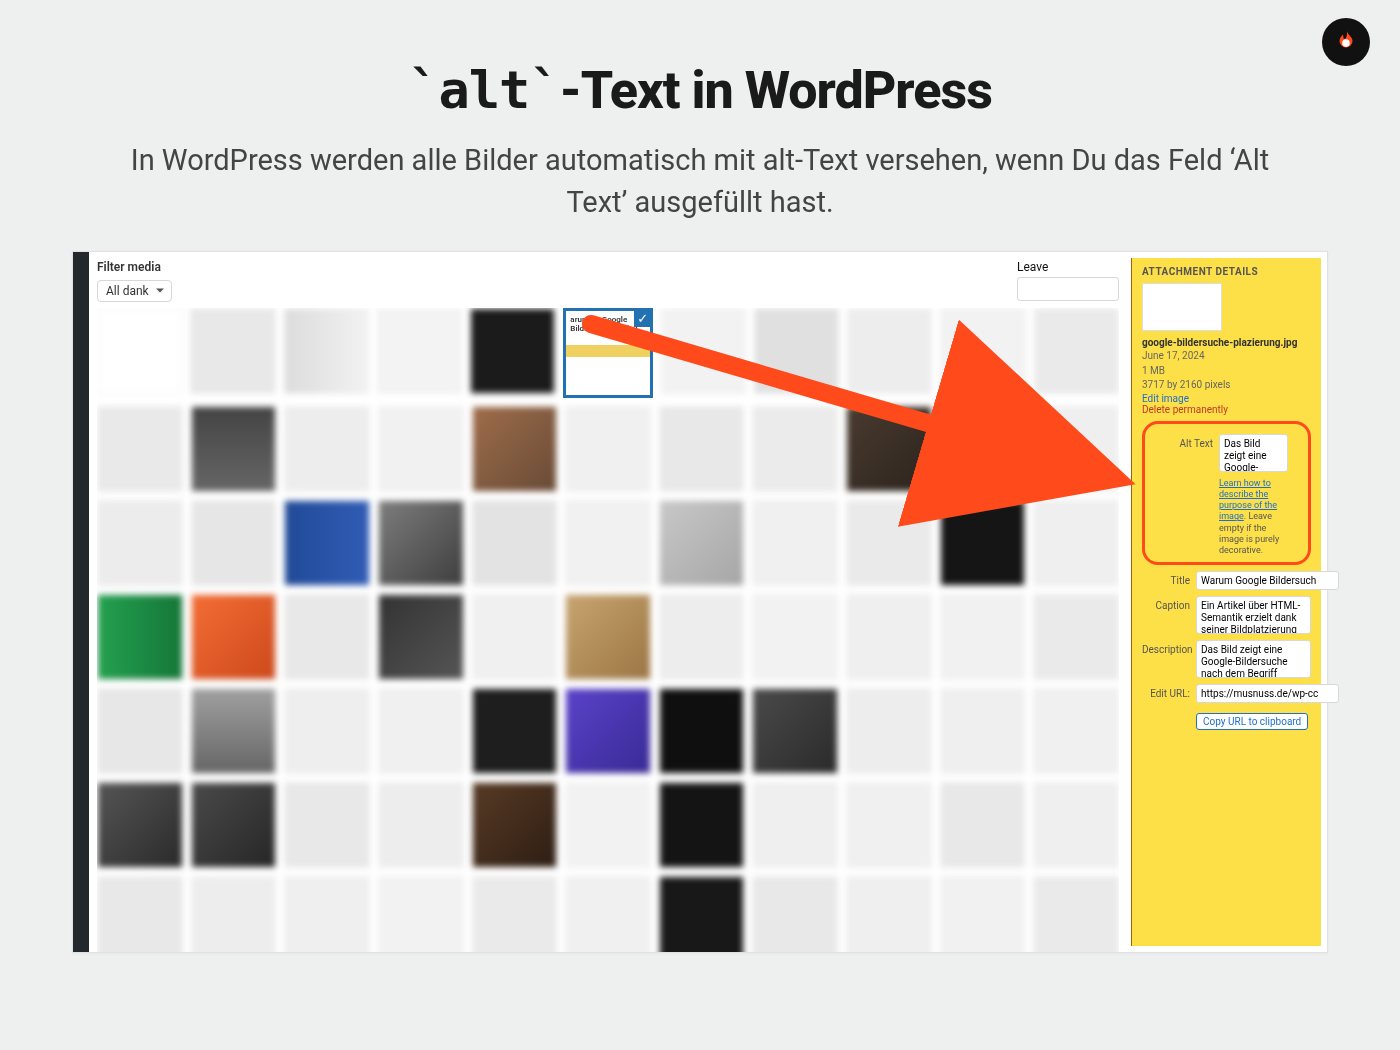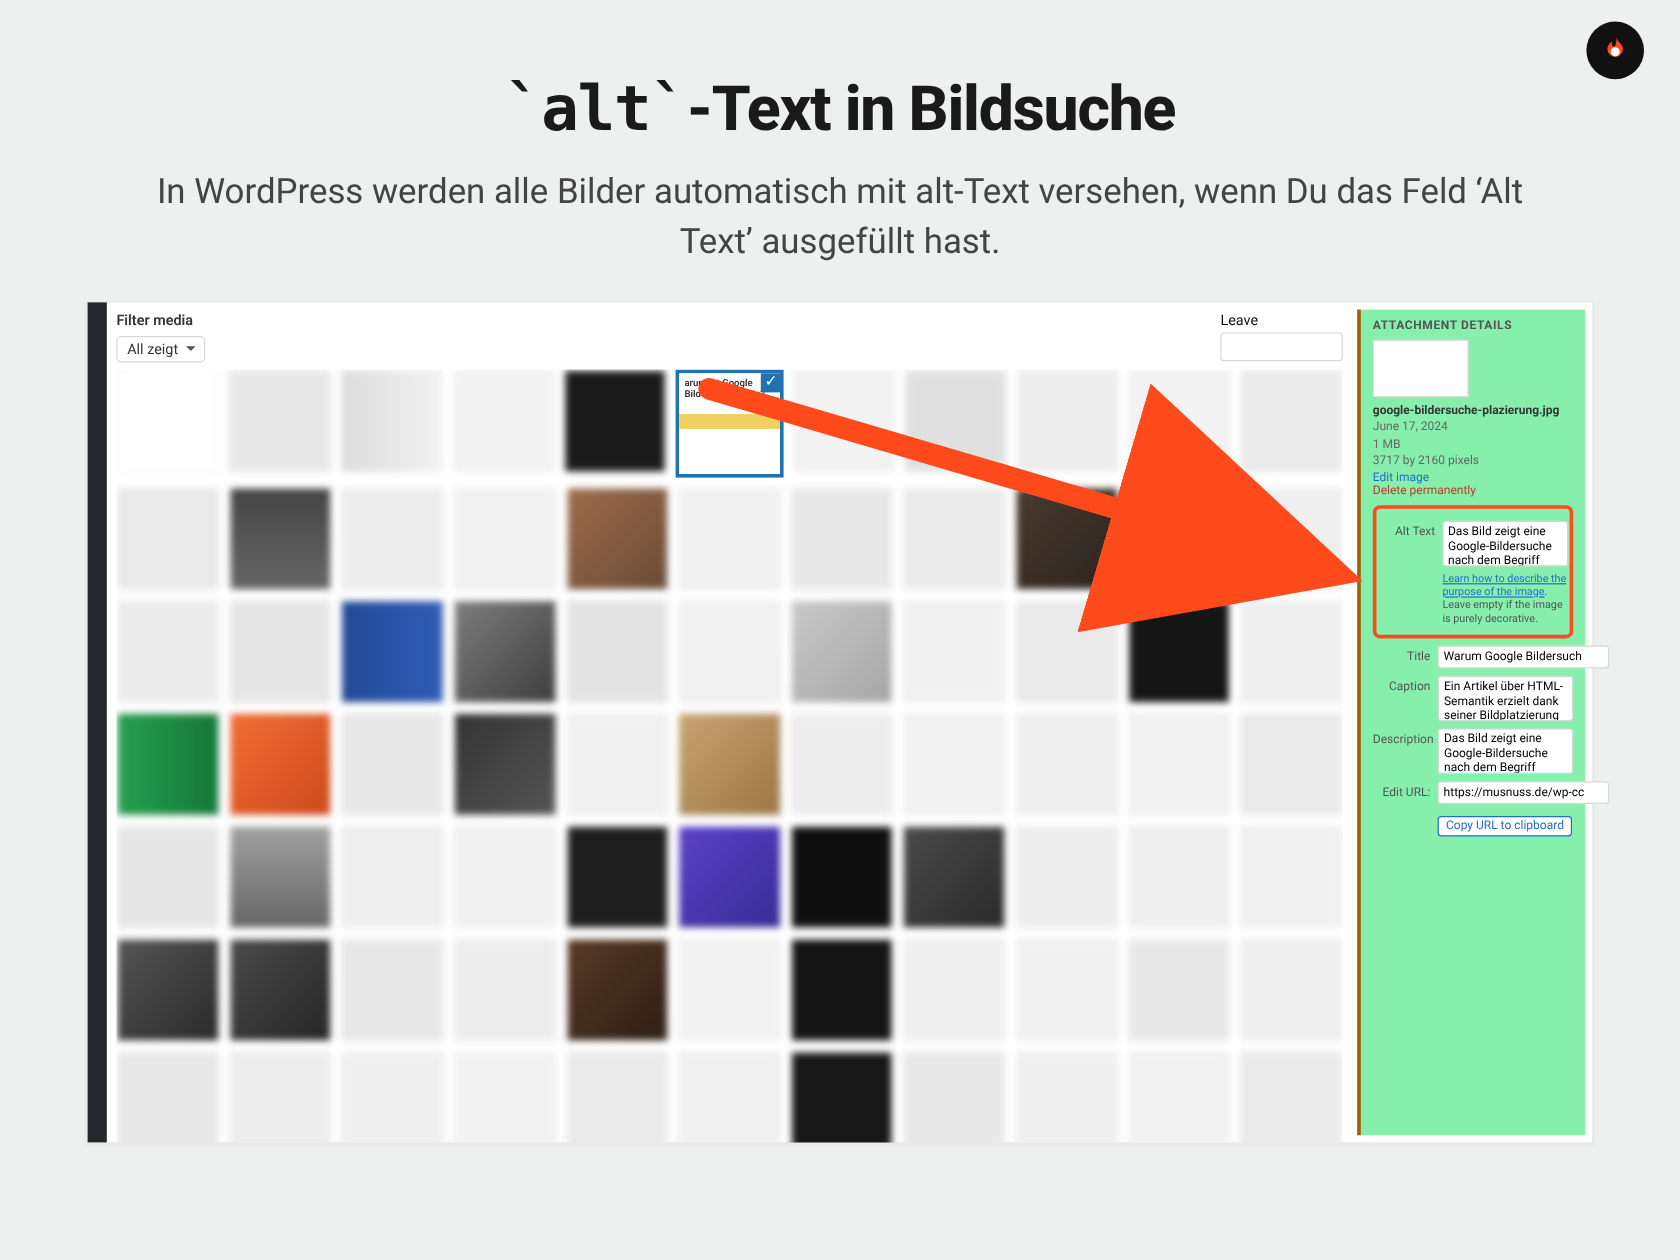--- a/index.html
+++ b/index.html
@@ -35,60 +35,60 @@
   .search-area input{width:96px;height:20px;border:1px solid var(--wp-border);border-radius:3px;}
   .grid{position:absolute;left:24px;right:208px;top:56px;bottom:0;overflow:hidden;}
   .row{display:flex;gap:8px;margin-bottom:8px;}
   .thumb{flex:1 1 0;height:84px;border:1px solid #eee;position:relative;overflow:hidden;filter:blur(3px) saturate(.9);}
   .thumb.selected-one{filter:none;border:3px solid var(--select);box-shadow:0 0 0 1px #fff inset;}
   .thumb.selected-one .check{position:absolute;top:-2px;right:-2px;width:18px;height:18px;background:var(--select);color:#fff;display:flex;align-items:center;justify-content:center;font-size:13px;}
   .thumb .fill{width:100%;height:100%;}
   .thumb .caption{position:absolute;top:4px;left:4px;right:4px;font-size:7px;color:#333;}
   .thumb.selected-one .caption{font-size:8px;font-weight:600;}
   
-  .details{position:absolute;right:6px;top:6px;bottom:6px;width:190px;background:#86efac;border-left:3px solid #a16207;padding:8px 10px;box-sizing:border-box;font-size:11px;color:#333;}
+  .details{position:absolute;right:6px;top:6px;bottom:6px;width:190px;background:#fde047;border-left:1px solid #a16207;padding:8px 10px;box-sizing:border-box;font-size:11px;color:#333;}
   .details h3{font-size:10px;letter-spacing:.5px;color:#555;margin:0 0 6px;text-transform:uppercase;}
   .preview{width:78px;height:46px;border:1px solid #ddd;background:linear-gradient(#fff,#fff);margin-bottom:6px;}
   .fname{font-weight:700;font-size:10px;word-break:break-all;}
   .meta{color:#666;font-size:10px;line-height:1.35;margin:1px 0;}
   .link{color:var(--wp-link);font-size:10px;cursor:pointer;}
   .link.danger{color:var(--wp-danger);}
   .field{display:flex;align-items:flex-start;gap:6px;margin:6px 0;}
   .field .flabel{width:48px;text-align:right;font-size:10px;color:#555;padding-top:4px;flex-shrink:0;}
   .field input,.field textarea{flex:1;border:1px solid var(--wp-border);border-radius:3px;font-size:10px;padding:3px 4px;background:#fff;font-family:inherit;resize:none;}
   .field textarea{height:30px;line-height:1.2;}
-  .alt-box{border:3px solid var(--accent);border-radius:6px;padding:4px 1px 6px;margin-top:6px;}
+  .alt-box{border:3px solid var(--accent);border-radius:16px;padding:4px 20px 6px;margin-top:6px;}
   .alt-box .help{font-size:9px;color:#555;margin:3px 0 0 54px;line-height:1.25;}
   .alt-box .help .lk{color:var(--wp-link);text-decoration:underline;}
   .copybtn{display:inline-block;border:1px solid var(--wp-link);color:var(--wp-link);border-radius:3px;padding:2px 6px;font-size:10px;margin:4px 0 0 54px;background:#fff;}
   
   .arrow{position:absolute;pointer-events:none;}
   
   .footer{position:absolute;left:80px;right:80px;bottom:24px;display:flex;justify-content:space-between;color:#8b8b8b;font-size:18px;}
 </style>
 </head>
 <body>
 
 <div class="slide">
   <div class="logo">
     <svg viewBox="0 0 24 24">
         <path d="M13 2c1 4 5 5 5 9a6 6 0 1 1-12 0c0-3 2-4 3-6 1 2 0 4 2 4 1 0 2-2 2-7z" fill="#ff4a1c"></path>
         <circle cx="12" cy="13" r="3.5" fill="#fff"></circle>
       </svg>
   </div>
 
-  <h1><span class="code">`alt`</span><span>-Text in Bildsuche</span></h1>
+  <h1><span class="code">`alt`</span><span>-Text in WordPress</span></h1>
   <p class="subtitle">In WordPress werden alle Bilder automatisch mit alt-Text versehen, wenn Du das Feld ‘Alt Text’ ausgefüllt hast.</p>
 
   <div class="shot">
     <div class="wp">
       <div class="adminbar"></div>
       <div class="toolbar">Filter media</div>
       <div class="filters">
-        <span class="sel">All zeigt</span>
+        <span class="sel">All dank</span>
       </div>
       <div class="search-area">
         <div class="lbl">Leave</div>
         <input type="text" style="">
       </div>
 
       <div class="grid" id="grid">
           <div class="row">
             <div class="thumb">
               <div class="fill" style="background: rgb(255, 255, 255);"></div>

